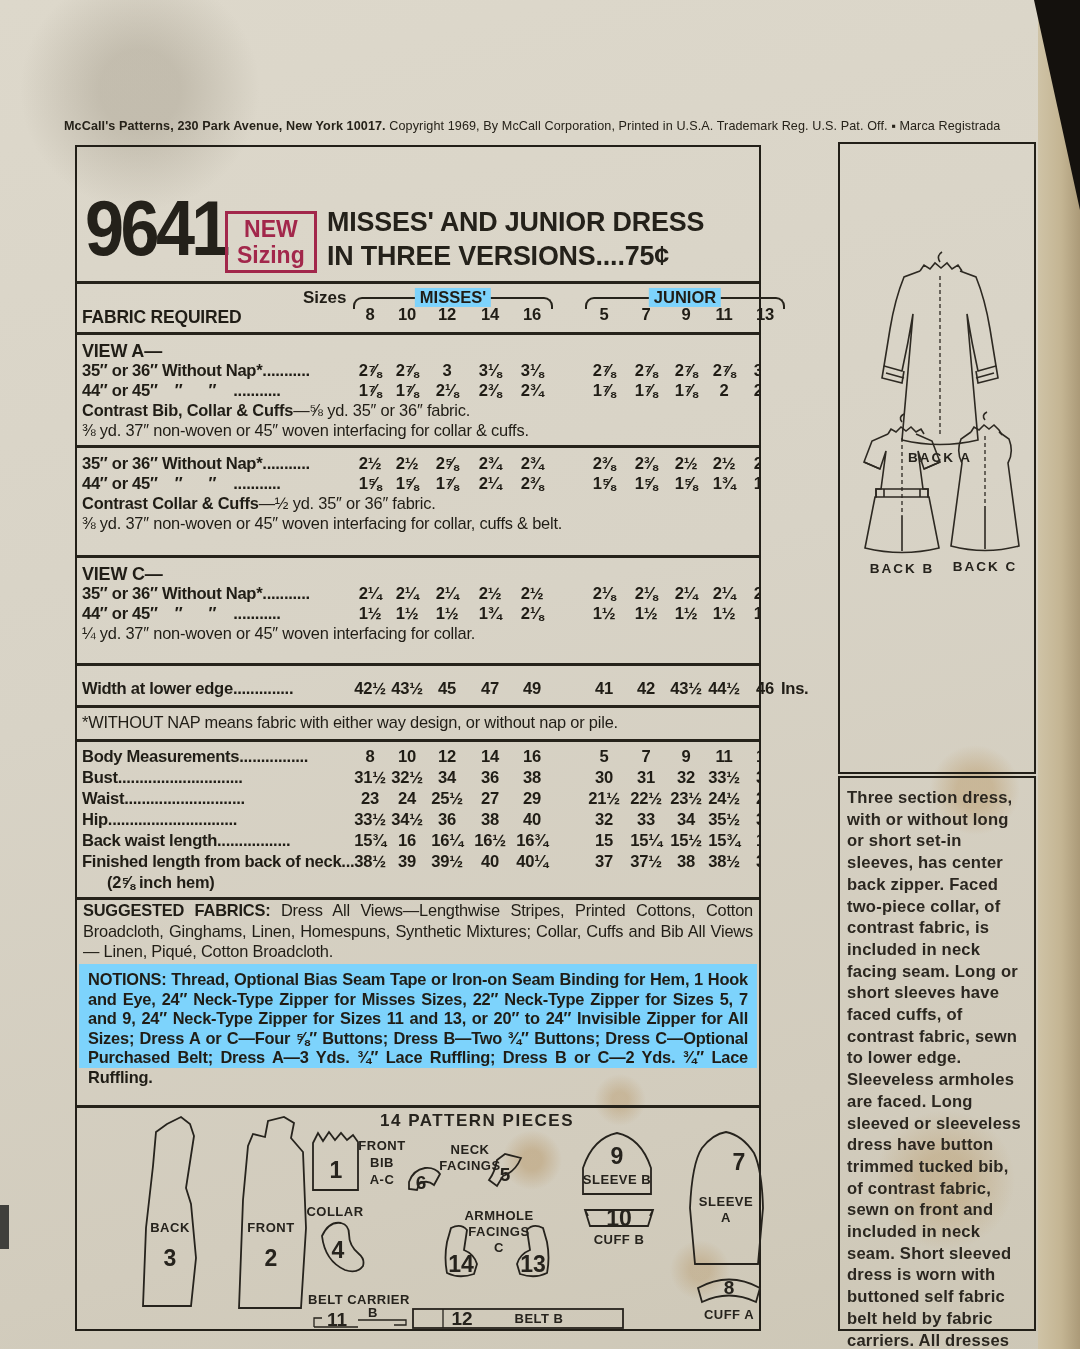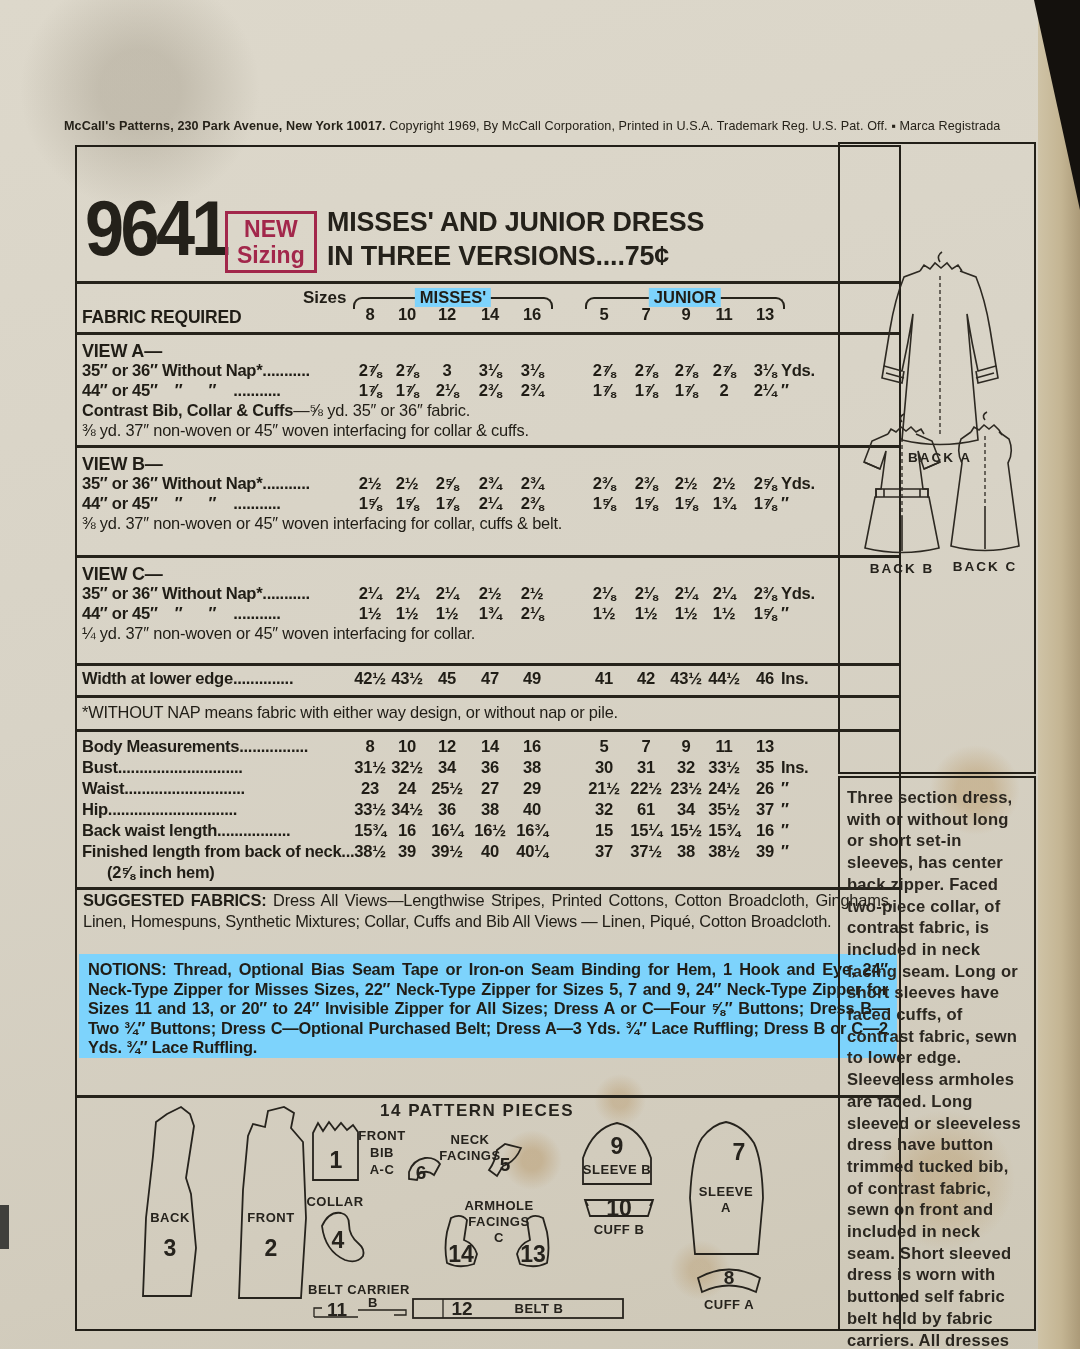--- a/index.html
+++ b/index.html
@@ -18,21 +18,21 @@
         background:linear-gradient(90deg,#cfc3a6 0%,#c4b593 55%,#ab9a78 100%);}
   .corner-dark{position:absolute;right:0;top:0;width:0;height:0;
         border-top:210px solid #14110d;border-left:46px solid transparent;}
   .sliver{position:absolute;left:0;top:1205px;width:9px;height:44px;background:#40403c;}
 
   .copyright{position:absolute;left:64px;top:119px;font-size:12.6px;white-space:nowrap;
              letter-spacing:.1px;color:#262219;}
   .copyright b{font-weight:700;}
 
   .box{position:absolute;border:2.5px solid #221f18;box-sizing:border-box;}
-  .main-box{left:75px;top:145px;width:826px;height:1186px;}
+  .main-box{left:75px;top:145px;width:686px;height:1186px;}
   .rt-ill{left:838px;top:142px;width:198px;height:632px;}
   .rt-desc{left:838px;top:776px;width:198px;height:555px;padding:9px 7px;font-size:16.6px;
            font-weight:700;line-height:21.7px;color:#2b2720;letter-spacing:.2px;}
 
   .rule{border-top:3px solid #26231b;height:0;}
 
   
   .hd{position:relative;height:134px;}
   .pat-num{position:absolute;left:8px;top:46px;font-size:78px;font-weight:700;line-height:70px;
            letter-spacing:-4px;transform:scaleX(.9);transform-origin:left;color:#24211a;}
@@ -60,21 +60,21 @@
   .c0{left:293px}.c1{left:330px}.c2{left:370px}.c3{left:413px}.c4{left:455px}
   .c5{left:527px}.c6{left:569px}.c7{left:609px}.c8{left:647px}.c9{left:688px}
   .c10{left:704px;transform:none;}
 
   .view{padding-top:6px;overflow:hidden;}
   .vA{height:104px}.vB{height:101px}.vC{height:99px}
   .vh{font-size:18px;font-weight:700;padding-left:5px;height:20px;letter-spacing:-.2px;}
   .note{font-size:16.4px;padding-left:5px;height:20px;white-space:nowrap;letter-spacing:-.2px;}
   .note b{font-weight:700;}
 
-  .wrow{height:26px;padding-top:3px;}
+  .wrow{height:26px;padding-top:13px;}
   .nap{height:26px;padding:5px 0 0 5px;font-size:16.4px;letter-spacing:-.2px;}
 
   .bodyblk{height:150px;padding-top:5px;overflow:hidden;}
   .bodyblk .num-row{height:21px;}
   .hemline{padding-left:30px;font-size:16.4px;font-weight:700;height:19px;letter-spacing:-.2px;}
 
   .para{height:56px;padding:0 6px 5px 6px;font-size:16.4px;line-height:20.5px;
         letter-spacing:-.2px;text-align:justify;}
   .notions{height:93px;margin:3px 2px 37px 2px;padding:6px 9px 5px 9px;background:#7dd3fc;
            font-weight:700;font-size:16.4px;line-height:19.6px;letter-spacing:-.2px;text-align:justify;}
@@ -170,21 +170,20 @@
         <span class="c c8">2</span>
         <span class="c c9">2¼</span>
         <span class="c c10">″</span>
       </div>
     <div class="note"><b>Contrast Bib, Collar &amp; Cuffs</b><span>—⅝ yd. 35″ or 36″ fabric.</span></div>
     <div class="note">⅜ yd. 37″ non-woven or 45″ woven interfacing for collar &amp; cuffs.</div>
   </div>
   <div class="rule"></div>
 
   <div class="view vB">
-    <div class="vh">VIEW B—</div>
     <div class="num-row">
         <span class="row-label">35″ or 36″ Without Nap*...........</span>
         <span class="c c0">2½</span>
         <span class="c c1">2½</span>
         <span class="c c2">2⅝</span>
         <span class="c c3">2¾</span>
         <span class="c c4">2¾</span>
         <span class="c c5">2⅜</span>
         <span class="c c6">2⅜</span>
         <span class="c c7">2½</span>
@@ -199,20 +198,21 @@
         <span class="c c2">1⅞</span>
         <span class="c c3">2¼</span>
         <span class="c c4">2⅜</span>
         <span class="c c5">1⅝</span>
         <span class="c c6">1⅝</span>
         <span class="c c7">1⅝</span>
         <span class="c c8">1¾</span>
         <span class="c c9">1⅞</span>
         <span class="c c10">″</span>
       </div>
+    <div class="note"><b>Contrast Collar &amp; Cuffs</b><span>—½ yd. 35″ or 36″ fabric.</span></div>
     <div class="note">⅜ yd. 37″ non-woven or 45″ woven interfacing for collar, cuffs &amp; belt.</div>
   </div>
   <div class="rule"></div>
 
   <div class="view vC">
     <div class="vh">VIEW C—</div>
     <div class="num-row">
         <span class="row-label">35″ or 36″ Without Nap*...........</span>
         <span class="c c0">2¼</span>
         <span class="c c1">2¼</span>
@@ -309,21 +309,21 @@
         <span class="c c10">″</span>
       </div>
     <div class="num-row">
         <span class="row-label">Hip..............................</span>
         <span class="c c0">33½</span>
         <span class="c c1">34½</span>
         <span class="c c2">36</span>
         <span class="c c3">38</span>
         <span class="c c4">40</span>
         <span class="c c5">32</span>
-        <span class="c c6">61</span>
+        <span class="c c6">33</span>
         <span class="c c7">34</span>
         <span class="c c8">35½</span>
         <span class="c c9">37</span>
         <span class="c c10">″</span>
       </div>
     <div class="num-row">
         <span class="row-label">Back waist length.................</span>
         <span class="c c0">15¾</span>
         <span class="c c1">16</span>
         <span class="c c2">16¼</span>

